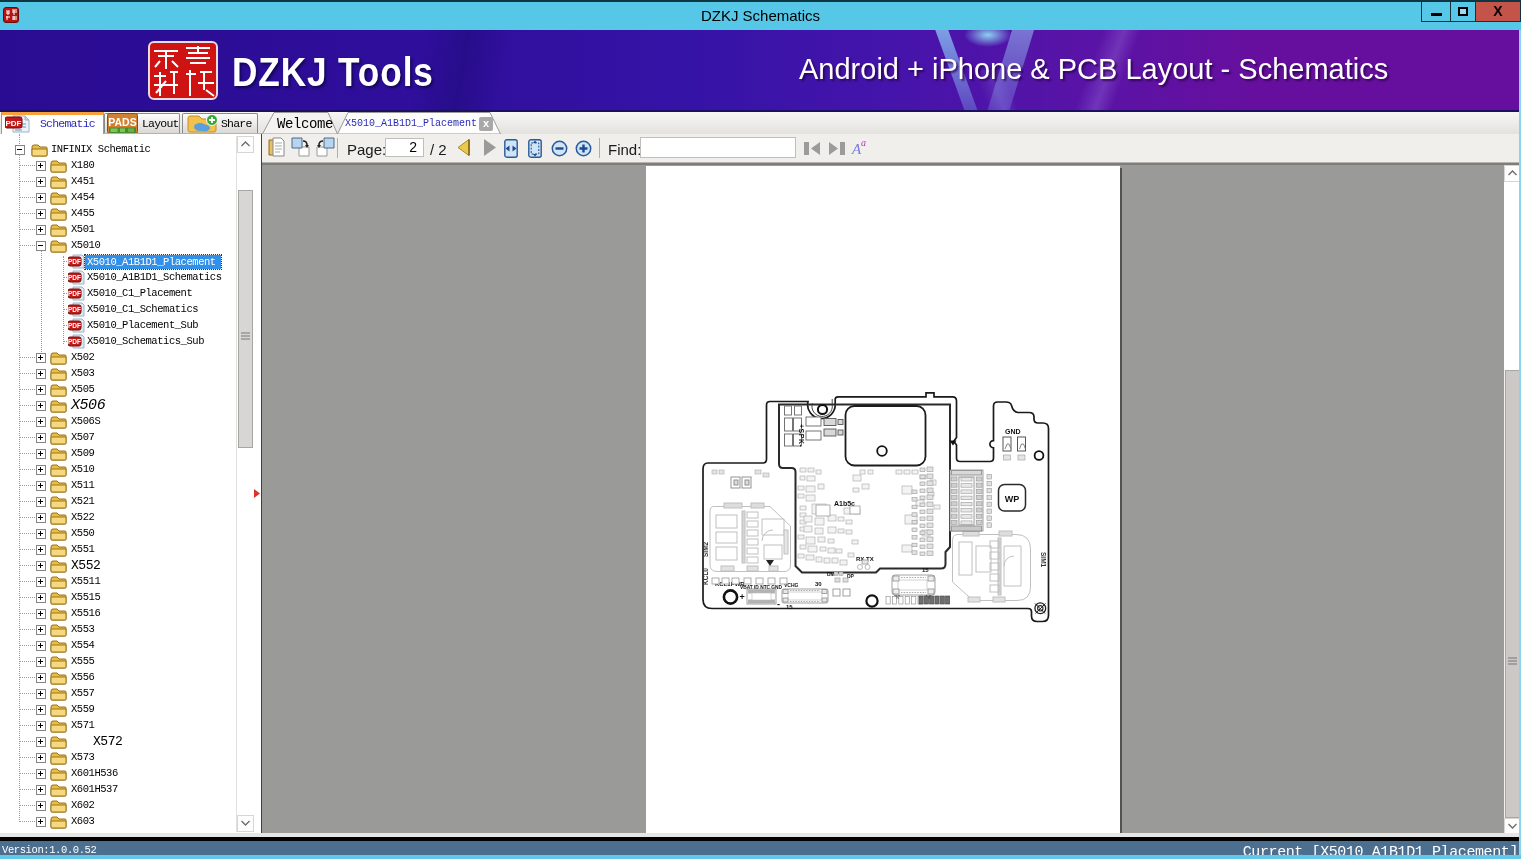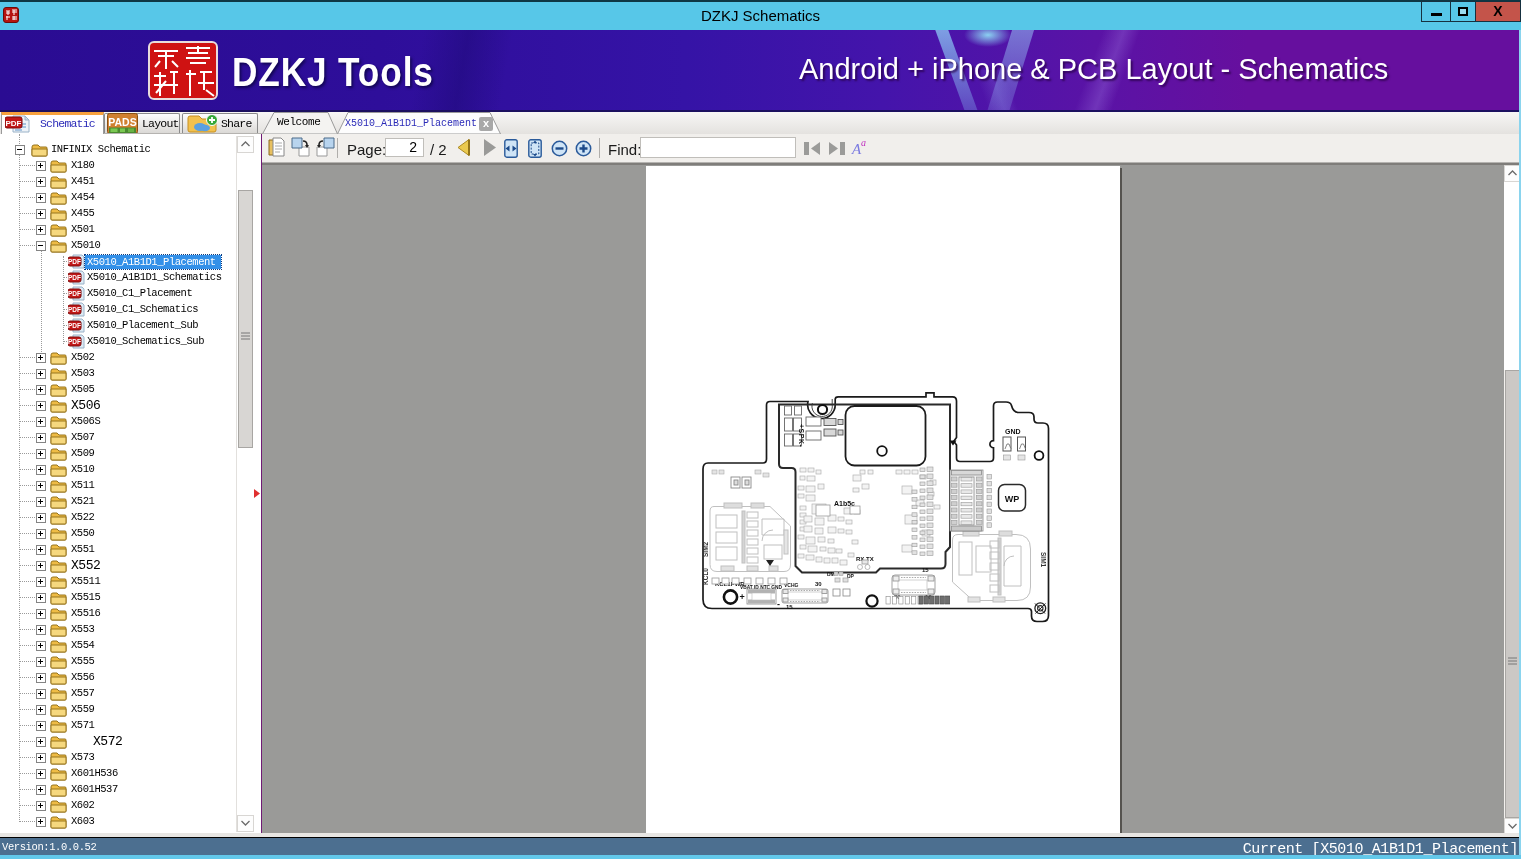--- a/index.html
+++ b/index.html
@@ -100,21 +100,21 @@
 <circle cx="25" cy="6" r="5.5" fill="#35a838" stroke="#fff"></circle>
 <path d="M25 3v6M22 6h6" stroke="#fff" stroke-width="1.8"></path>
 </svg>
 
 <div class="abs mono" style="left:221px;top:116px;font-size:11.5px;line-height:15px;letter-spacing:-0.8px;color:#000;">Share</div>
 
 <svg class="abs" style="left:262px;top:112px" width="76" height="22">
     <path d="M12,0.5 H66 L75.5,22 H0.5 Z" fill="#f4f3f1" stroke="#9a9a9a"></path>
   </svg>
 
-<div class="abs mono" style="left:277px;top:116px;font-size:11px;letter-spacing:-0.4px;color:#000;">Welcome</div>
+<div class="abs mono" style="left:277px;top:116px;font-size:14px;letter-spacing:-0.4px;color:#000;">Welcome</div>
 
 <svg class="abs" style="left:337px;top:112px" width="164" height="22">
     <path d="M11,0.5 H153 L163.5,22 H0.5 Z" fill="#fdfdfd" stroke="#9a9a9a"></path>
   </svg>
 
 <div class="abs mono" style="left:345px;top:118px;font-size:10px;color:#2a2ab8;">X5010_A1B1D1_Placement</div>
 
 <div class="abs" style="left:479px;top:117px;width:14px;height:14px;background:#a8a8a8;border-radius:2px;color:#fff;font-size:11px;font-weight:bold;text-align:center;line-height:13px;">x</div>
 
 <div class="abs" style="left:104px;top:133px;width:158px;height:1px;background:#b5b3b0;"></div>
@@ -440,21 +440,21 @@
       <svg width="10" height="10" style="position:absolute;left:36px;top:3px">
         <rect x="0.5" y="0.5" width="9" height="9" fill="#fff" stroke="#848484"></rect>
         <path d="M2 4.5 h5 M4.5 2 v5" stroke="#000"></path>
       </svg>
       <div class="abs" style="left:50px;top:1px;width:17px;height:14px;">
         <svg width="17" height="14" style="position:absolute;left:0;top:0">
           <path d="M1 4 Q1 2 3 2 H7 L9 4 H15 Q16 4 16 5 V12 Q16 13 15 13 H2 Q1 13 1 12 Z" fill="#eebb45" stroke="#97741c"></path>
           <path d="M1 6 H16 V12 Q16 13 15 13 H2 Q1 13 1 12 Z" fill="#f6d87e" stroke="#97741c"></path>
         </svg>
       </div>
-      <div class="abs mono" style="left:71px;top:1px;font-size:13px;line-height:13px;color:#000;letter-spacing:-0.45px;">X506</div>
+      <div class="abs mono" style="left:71px;top:1px;font-size:15px;line-height:13px;color:#000;letter-spacing:-0.45px;font-style:italic;">X506</div>
     </div>
 
 <div class="abs" style="left:0;top:280px;width:262px;height:16px;">
       <div class="abs" style="left:20px;top:7px;width:17px;height:1px;border-top:1px dotted #9a9a9a;"></div>
       <svg width="10" height="10" style="position:absolute;left:36px;top:3px">
         <rect x="0.5" y="0.5" width="9" height="9" fill="#fff" stroke="#848484"></rect>
         <path d="M2 4.5 h5 M4.5 2 v5" stroke="#000"></path>
       </svg>
       <div class="abs" style="left:50px;top:1px;width:17px;height:14px;">
         <svg width="17" height="14" style="position:absolute;left:0;top:0">
@@ -1243,21 +1243,21 @@
 
 <svg width="17" height="17" style="position:absolute;left:0;top:653px">
         <rect x="0.5" y="0.5" width="16" height="16" fill="#fdfdfd" stroke="#d8d6d3"></rect>
         <path d="M4.5 6 l4 4 4-4" fill="none" stroke="#6a6a6a" stroke-width="1.3"></path>
       </svg>
 </div>
 </div>
 
 <div class="abs" style="left:0;top:833px;width:1521px;height:4px;background:#e8e6e3;"></div>
 
-<div class="abs" style="left:0;top:837px;width:1521px;height:18px;background:#4c6f90;border-top:1px solid #000000;">
+<div class="abs" style="left:0;top:837px;width:1521px;height:18px;background:#4c6f90;border-top:4px solid #000000;">
 
 <div class="abs mono" style="left:2px;top:3px;font-size:10.5px;color:#fff;letter-spacing:-0.4px;">Version:1.0.0.52</div>
 
 <div class="abs mono" style="right:3px;top:3px;font-size:15px;color:#fff;letter-spacing:-0.4px;">Current [X5010_A1B1D1_Placement]</div>
 </div>
 
 <div class="abs" style="left:0;top:855px;width:1521px;height:4px;background:#62c8ea;"></div>
 
 <div class="abs" style="left:1519px;top:30px;width:2px;height:825px;background:#8ad4ee;"></div>
 </body></html>

